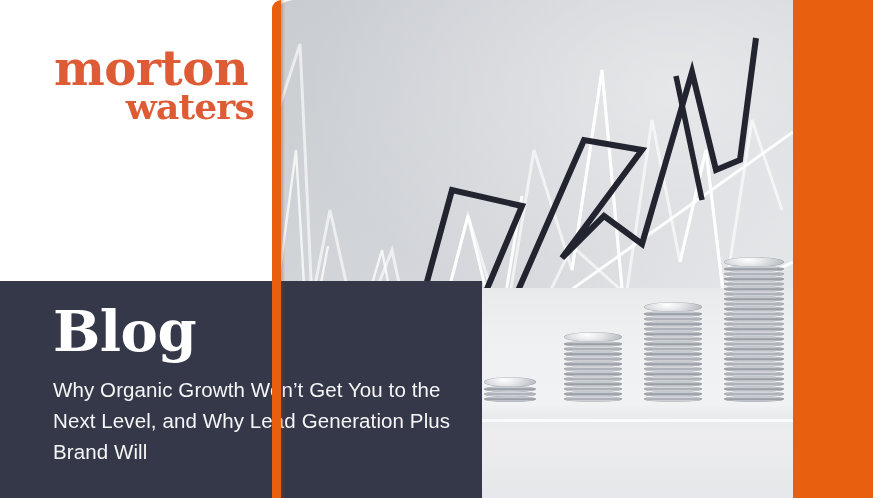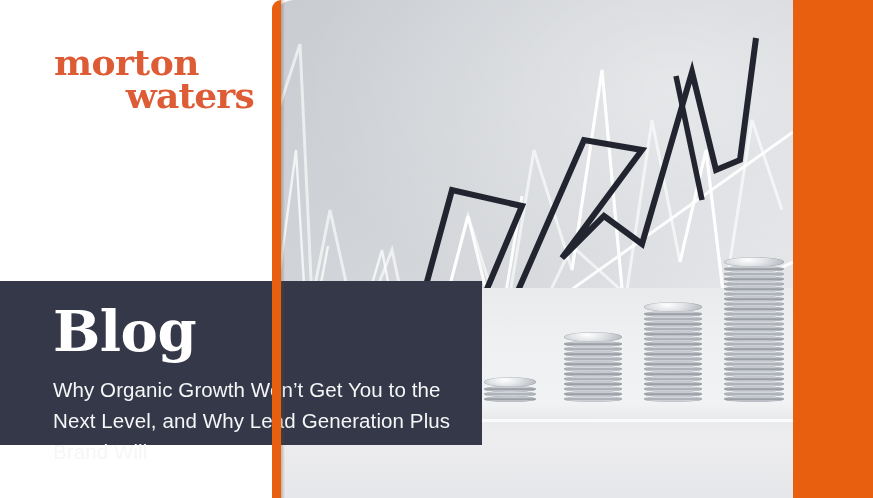--- a/index.html
+++ b/index.html
@@ -18,21 +18,21 @@
   .logo-block{
     position:absolute;left:54px;top:46px;
     width:200px;
     line-height:0.92;
     user-select:none;
   }
   .logo-line{
     display:block;
     font-family:"DejaVu Serif","Liberation Serif",serif;
     font-weight:700;
-    font-size:36px;
+    font-size:48px;
     letter-spacing:-0.5px;
     color:#DD5B35;
     white-space:nowrap;
   }
   .logo-line.second{font-size:36px;letter-spacing:-0.8px;text-align:right;}
 
   
   .orange-bar{
     position:absolute;top:0;right:0;
     width:80px;height:498px;
@@ -95,21 +95,21 @@
   .coin-top{
     height:10px;
     border-radius:50%;
     background:radial-gradient(60% 120% at 40% 30%,#ffffff 0%,#e3e5e8 45%,#b9bdc3 100%);
     box-shadow:0 0 0 0.5px rgba(110,115,125,0.5) inset;
   }
 
   
   .panel{
     position:absolute;left:0;top:281px;
-    width:482px;height:164px;
+    width:482px;height:217px;
     background:#343849;
   }
   .panel-title{
     position:absolute;left:53px;top:22px;
     margin:0;
     font-family:"DejaVu Serif","Liberation Serif",serif;
     font-weight:700;
     font-size:56px;
     line-height:1;
     color:#ffffff;

